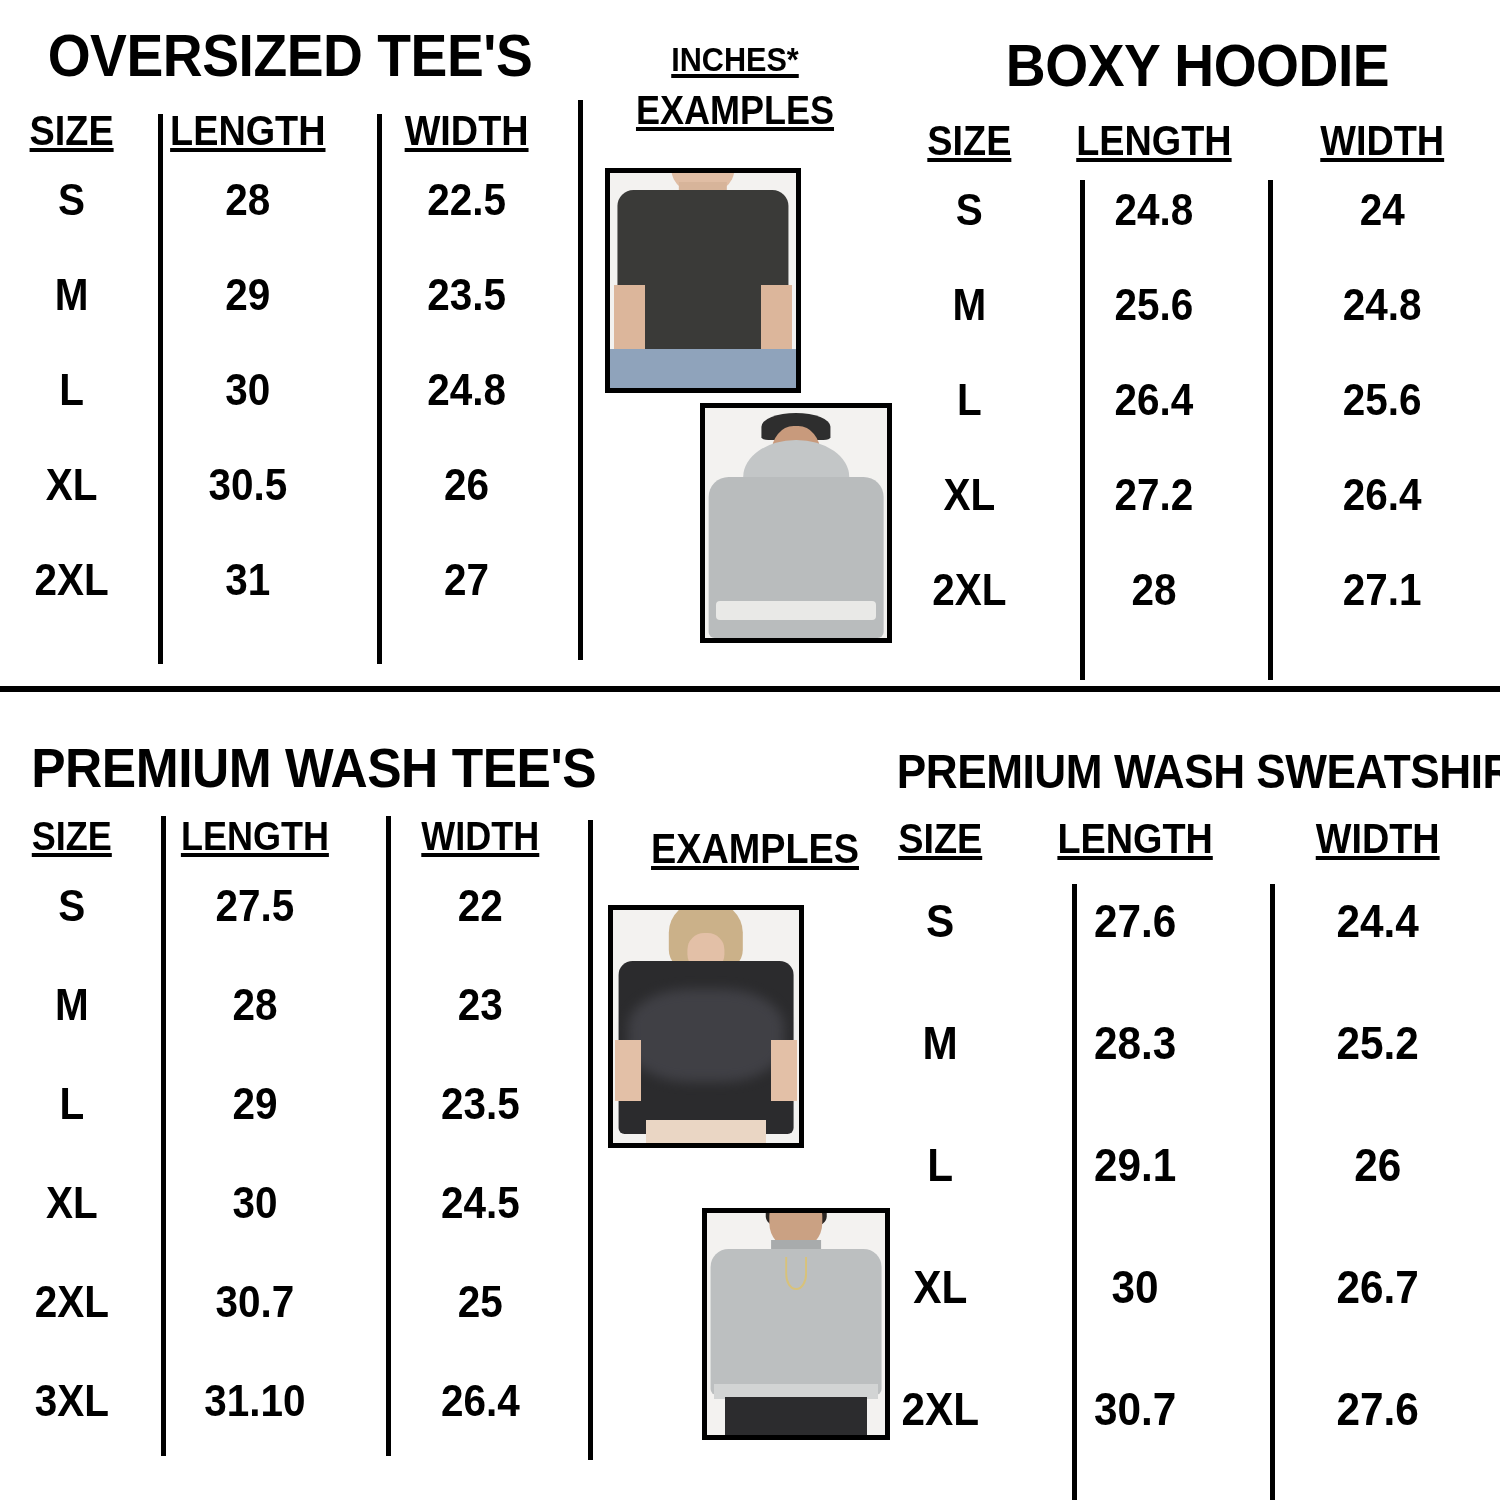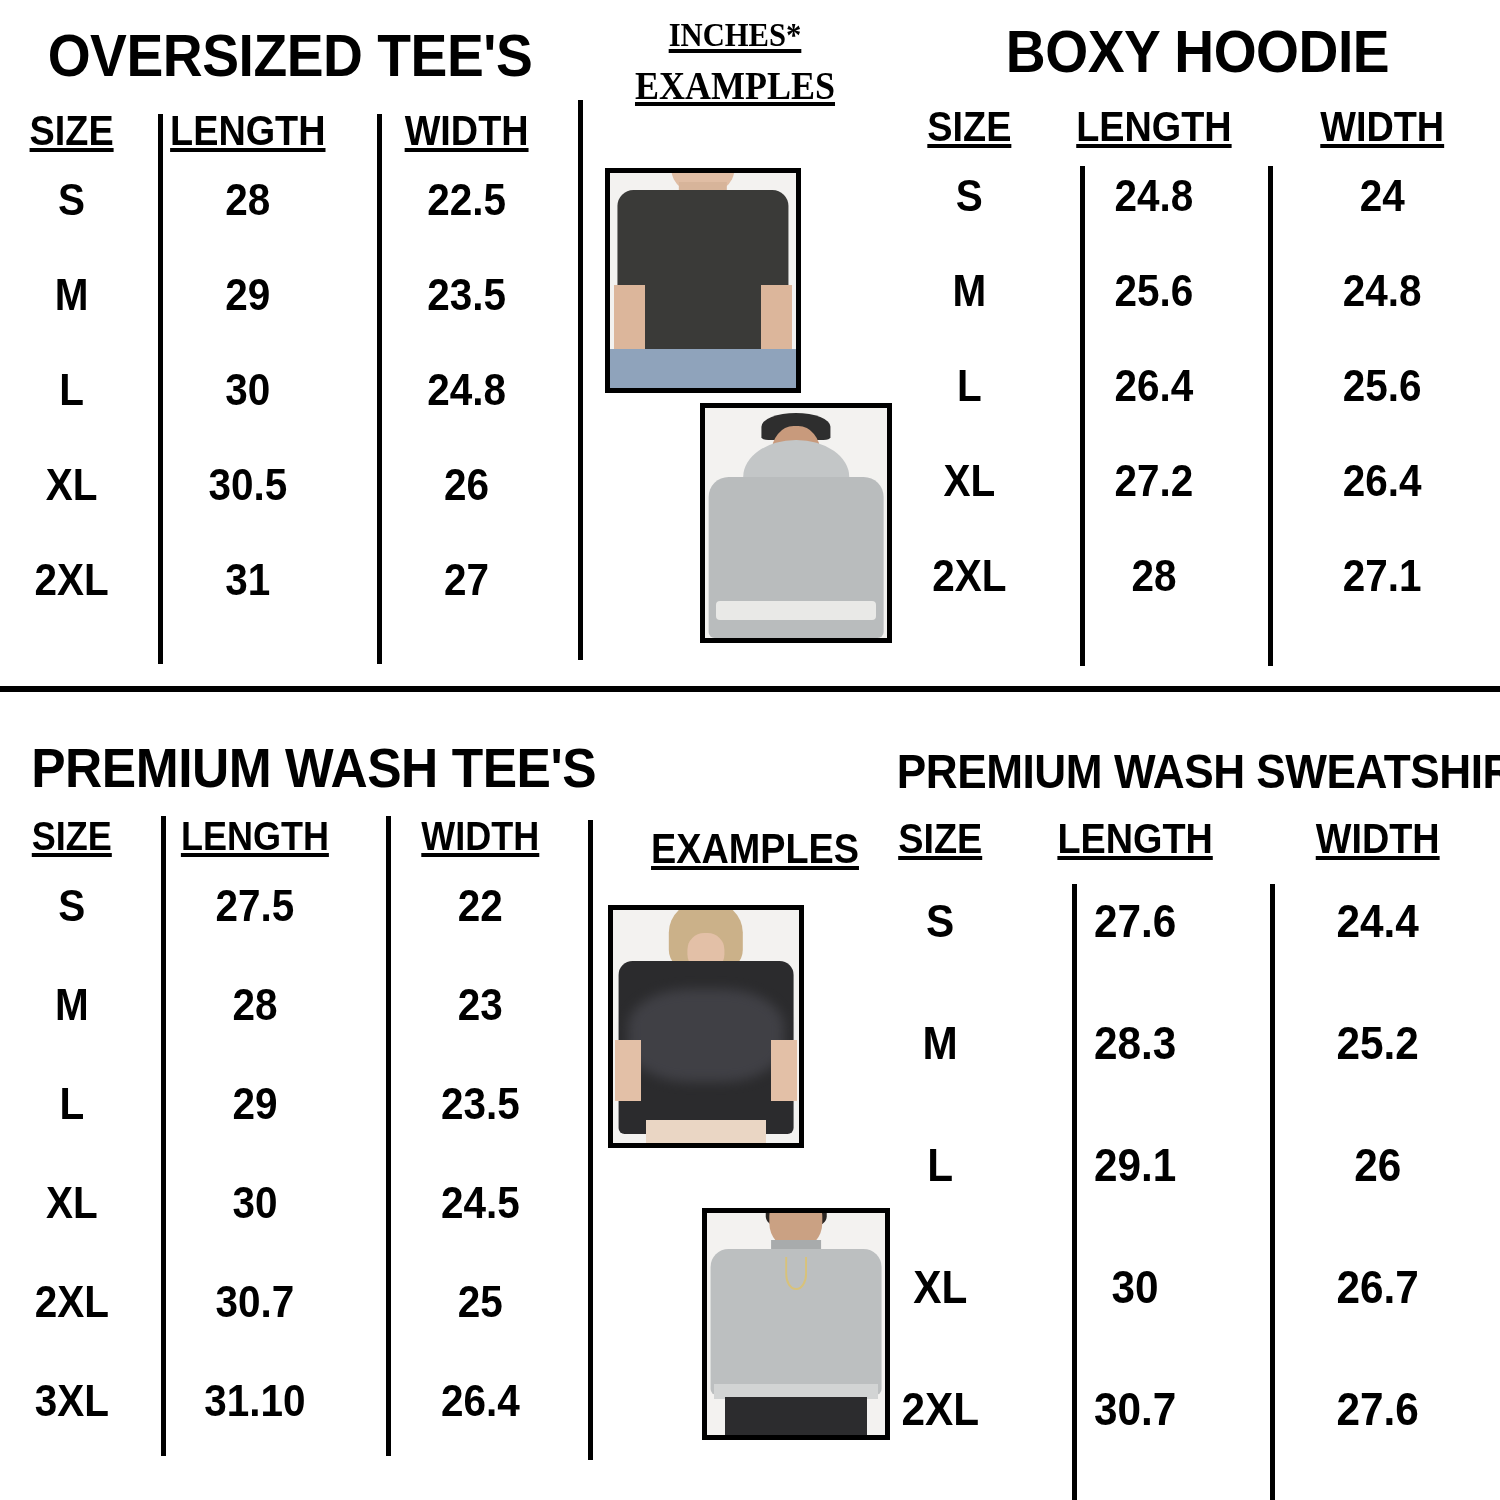--- a/index.html
+++ b/index.html
@@ -367,21 +367,21 @@
       <div class="tbl-row" style="height:95px;">
         <div class="cell c-size" style="font-size:44px;">2XL</div>
         <div class="cell c-len" style="font-size:44px;">31</div>
         <div class="cell c-wid" style="font-size:44px;">27</div>
       </div>
     </div>
   </div>
 
   <div class="vline" style="left:578px; top:100px; height:560px;"></div>
 
-  <div class="block" style="left:600px; top:18px; width:270px; text-align:center;font-family:Liberation Serif, serif;">
+  <div class="block" style="left:600px; top:42px; width:270px; text-align:center;">
     <div class="colhead" style="font-size:34px;">INCHES*</div>
     <div class="colhead" style="font-size:40px; margin-top:14px;">EXAMPLES</div>
   </div>
 
   <div class="photo p1" style="left:605px; top:168px; width:196px; height:225px;">
     <div class="sky"></div>
     <div class="head"></div>
     <div class="neck"></div>
     <div class="body"></div>
     <div class="arm left"></div>
@@ -391,21 +391,21 @@
 
   <div class="photo p2" style="left:700px; top:403px; width:192px; height:240px;">
     <div class="sky"></div>
     <div class="hat"></div>
     <div class="face"></div>
     <div class="hood"></div>
     <div class="body"></div>
     <div class="hem"></div>
   </div>
 
-  <div class="block" style="left:905px; top:22px; width:585px;">
+  <div class="block" style="left:905px; top:36px; width:585px;">
     <div class="title" style="font-size:60px;">BOXY HOODIE</div>
 
     <div class="tbl" style="margin-top:24px;">
       <div class="vline" style="left:175px; top:60px; height:500px;"></div>
       <div class="vline" style="left:363px; top:60px; height:500px;"></div>
 
       <div class="tbl-head">
         <div class="colhead c-size" style="font-size:42px;">SIZE</div>
         <div class="colhead c-len" style="font-size:42px;">LENGTH</div>
         <div class="colhead c-wid" style="font-size:42px;">WIDTH</div>

